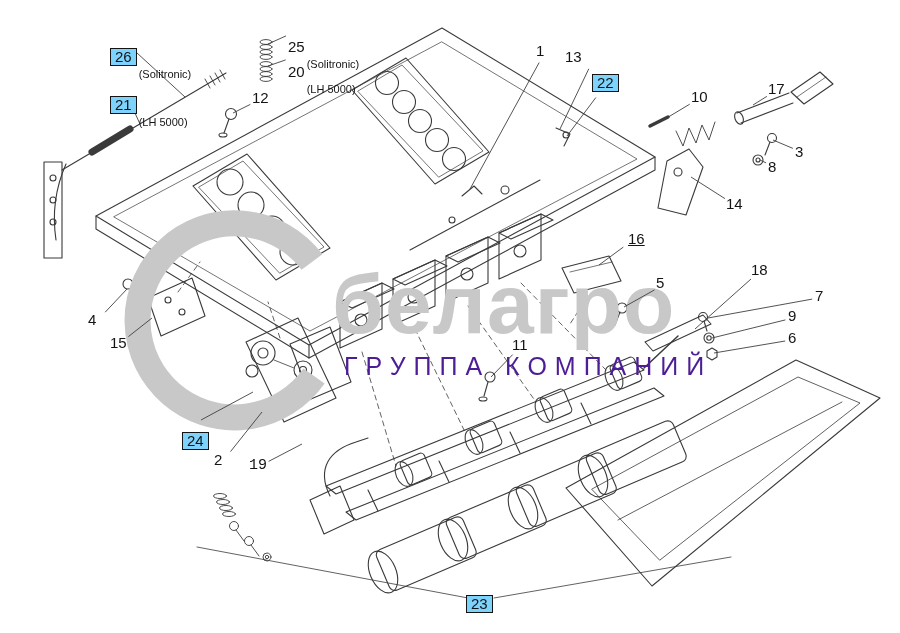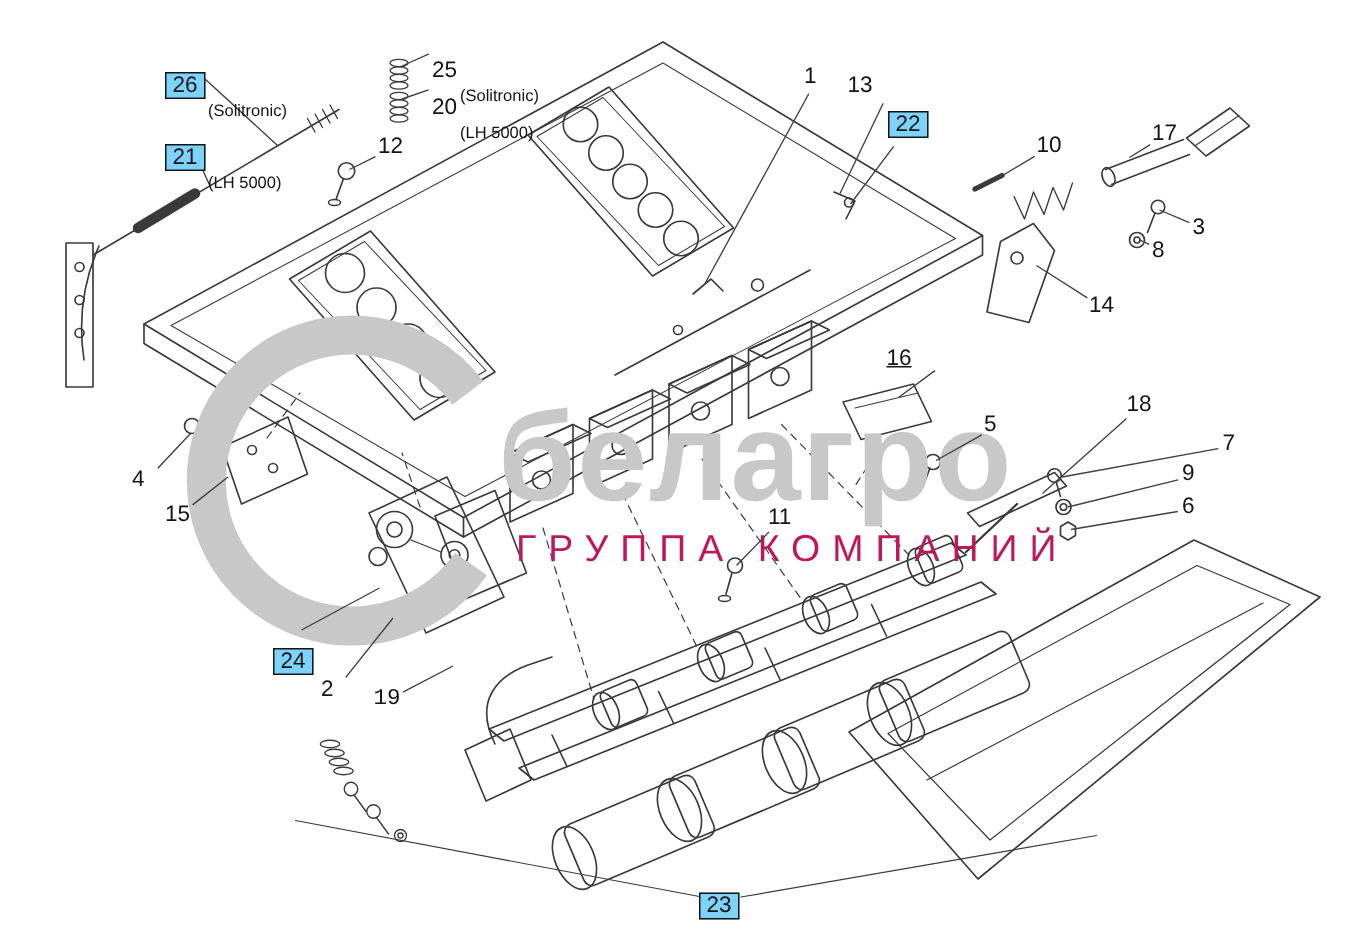--- a/index.html
+++ b/index.html
@@ -9,21 +9,21 @@
   }
   svg.layer { position:absolute; left:0; top:0; }
   
   .watermark { position:absolute; left:0; top:0; width:728px; height:633px; pointer-events:none; }
   .wm-brand {
     position:absolute; left:332px; top:256px; font-size:84px; font-weight:bold;
     letter-spacing:1px; color:#c8c8c8;
   }
   .wm-sub {
     position:absolute; left:344px; top:352px; font-size:25px; letter-spacing:8px;
-    color:#be185d;
+    color:#4c1d95;
   }
   
   .callout {
     position:absolute; display:flex; align-items:center; gap:2px;
     color:#141414; font-size:15px; line-height:18px; white-space:nowrap;
   }
   .callout .num { display:inline-block; }
   .callout.boxed .num {
     border:1.5px solid #141414; padding:0 4px; background:#7dd3fc; line-height:16px;
   }
@@ -365,21 +365,21 @@
       </div>
       <div class="callout" style="left: 795px; top: 143px;">
         <span class="num">3</span>
       </div>
       <div class="callout" style="left: 768px; top: 158px;">
         <span class="num">8</span>
       </div>
       <div class="callout" style="left: 726px; top: 195px;">
         <span class="num">14</span>
       </div>
-      <div class="callout" style="left: 591px; top: 230px; text-decoration: underline;">
+      <div class="callout" style="left: 628px; top: 230px; text-decoration: underline;">
         <span class="num">16</span>
       </div>
       <div class="callout" style="left: 751px; top: 261px;">
         <span class="num">18</span>
       </div>
       <div class="callout" style="left: 656px; top: 274px;">
         <span class="num">5</span>
       </div>
       <div class="callout" style="left: 815px; top: 287px;">
         <span class="num">7</span>

